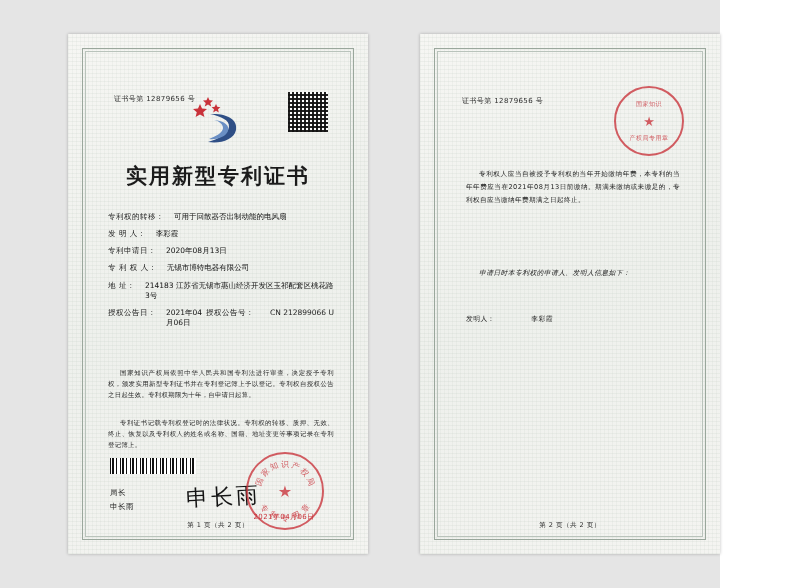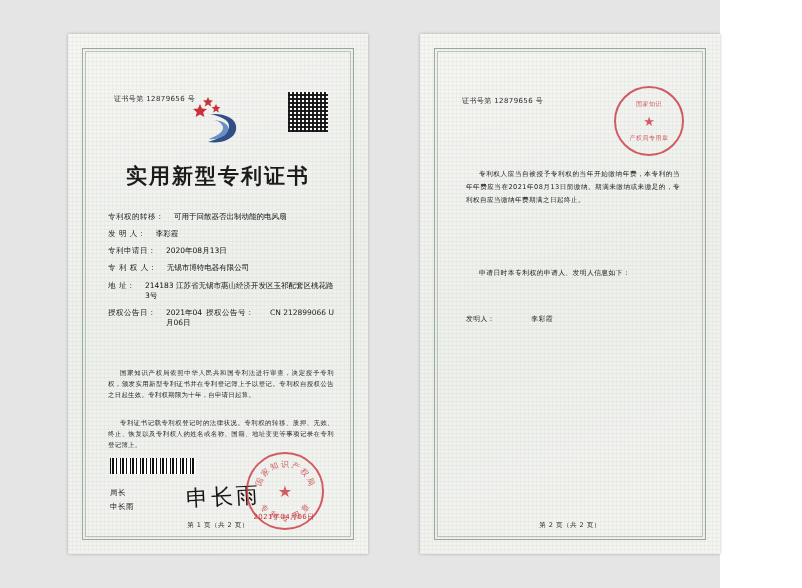--- a/index.html
+++ b/index.html
@@ -245,21 +245,21 @@
   }
   .p2-body p { margin: 4px 0 16px 0; text-indent: 13px; }
   .p2-block {
     position: absolute;
     left: 46px; right: 40px; top: 232px;
     font-size: 6.8px;
     line-height: 2.1;
     color: #232323;
     letter-spacing: 0.4px;
   }
-  .p2-block .lead { text-indent: 13px; margin-bottom: 10px; }
+  .p2-block .lead { text-indent: 13px; margin-bottom: 10px; font-style: italic; }
   .p2-row { margin-bottom: 10px; }
   .p2-row .k { display: inline-block; }
   .p2-row .v { display: inline-block; margin-left: 34px; }
   .p2-gap { height: 22px; }
 
   
   .emblem-svg { display: block; }
 </style>
 </head>
 <body>

